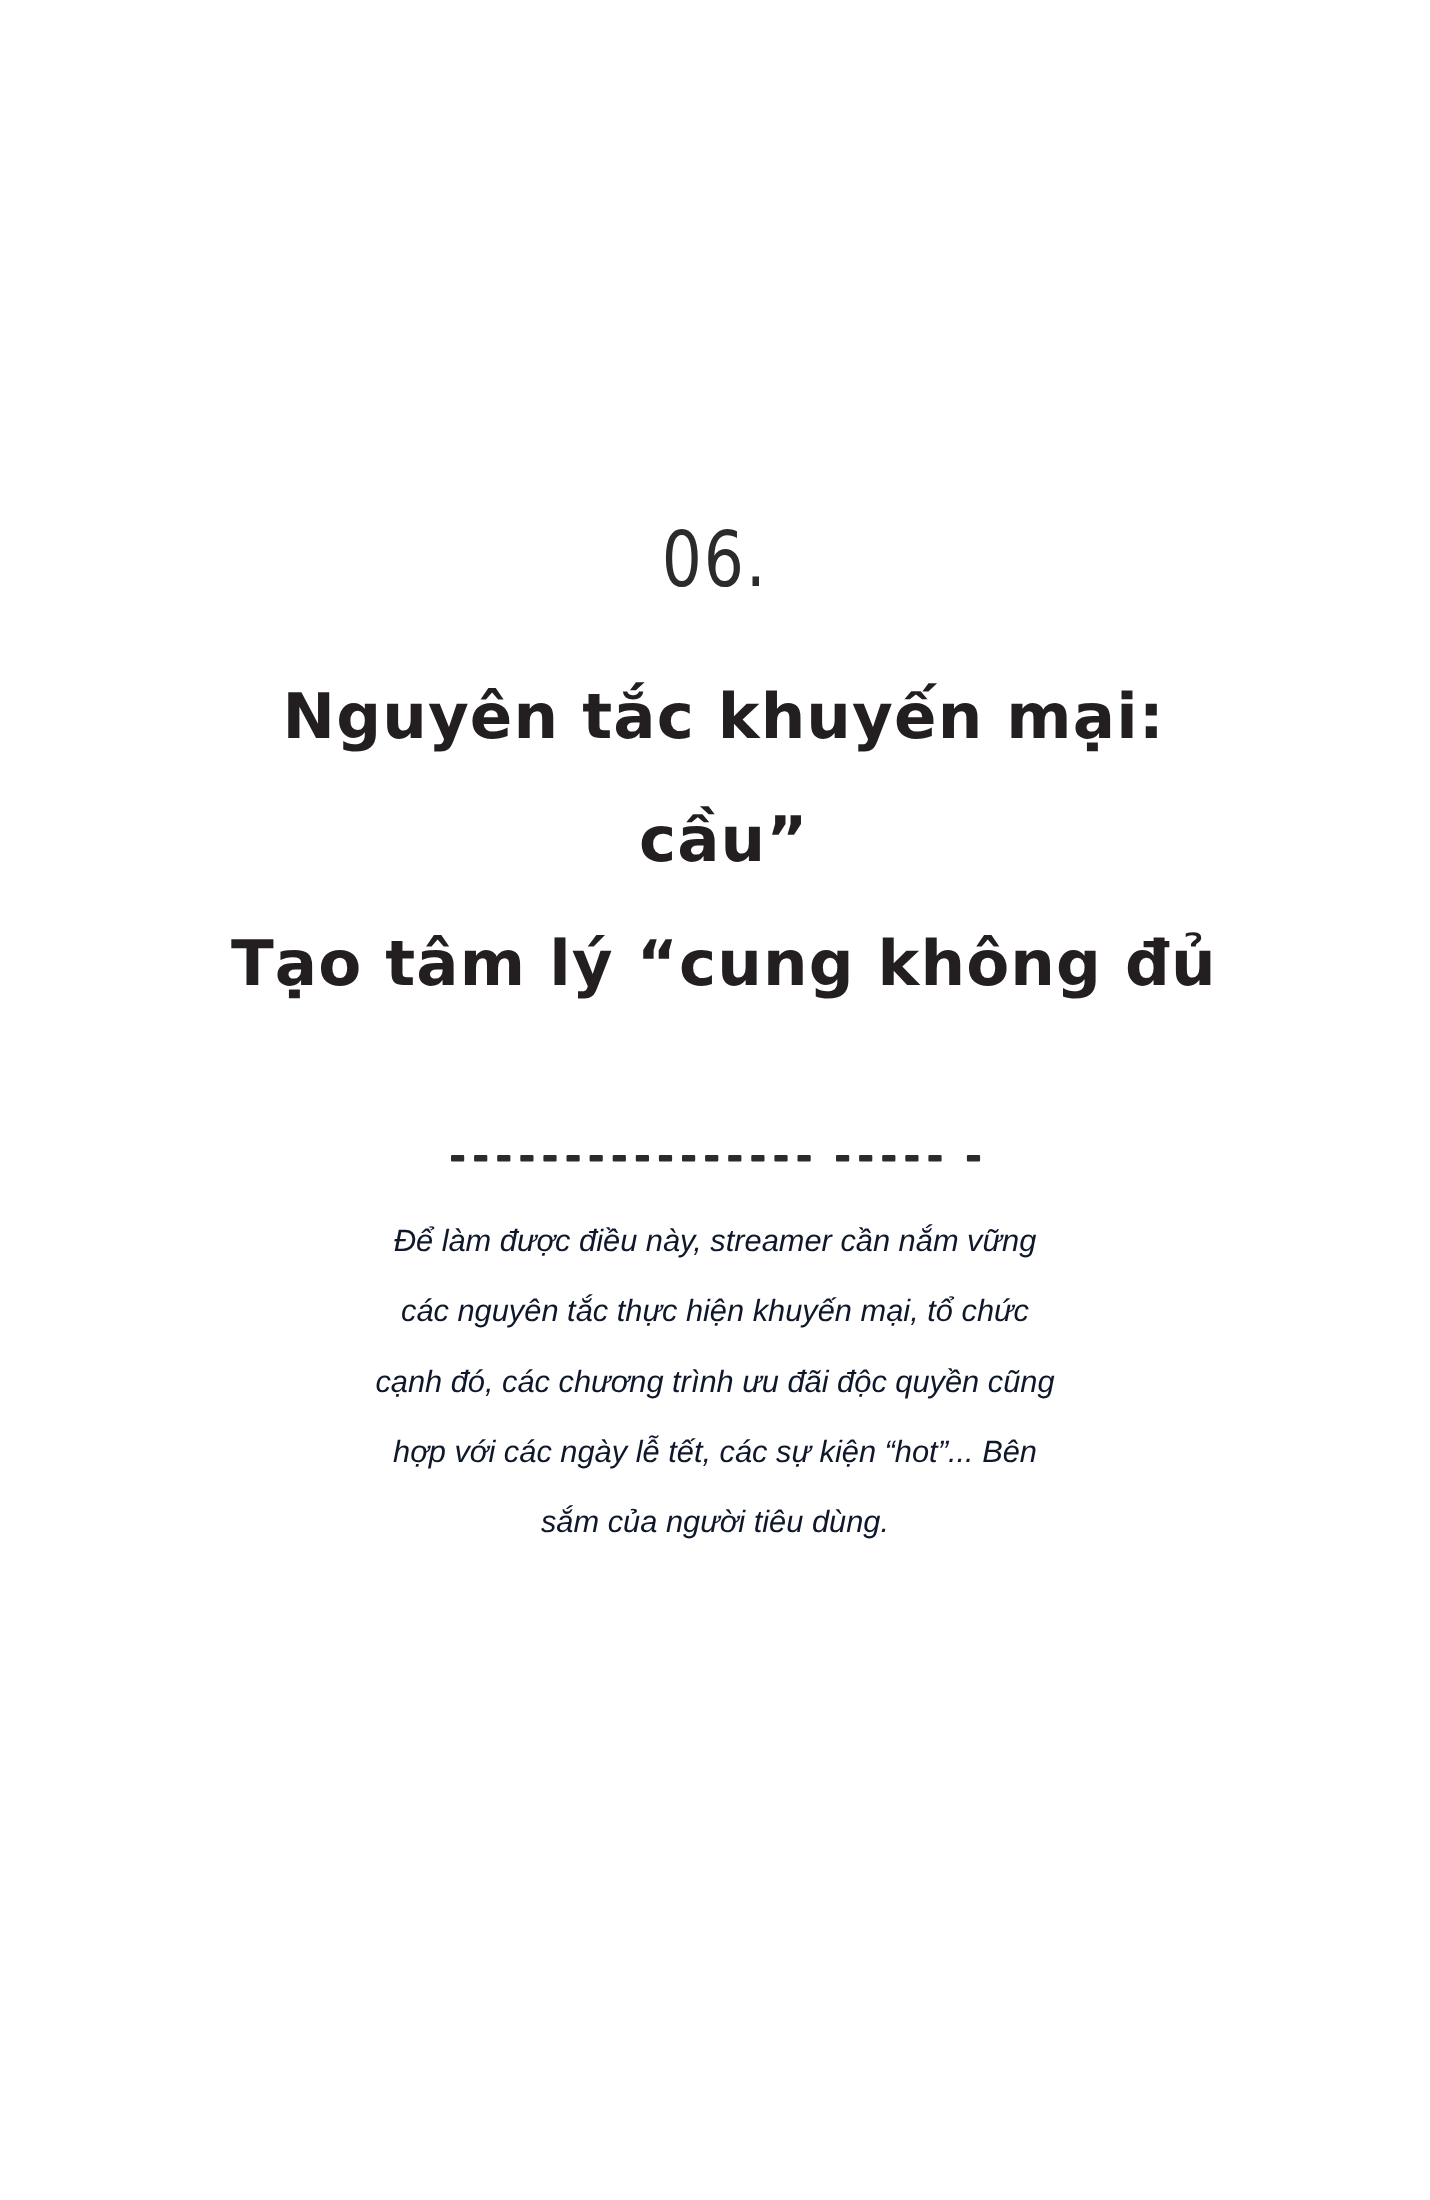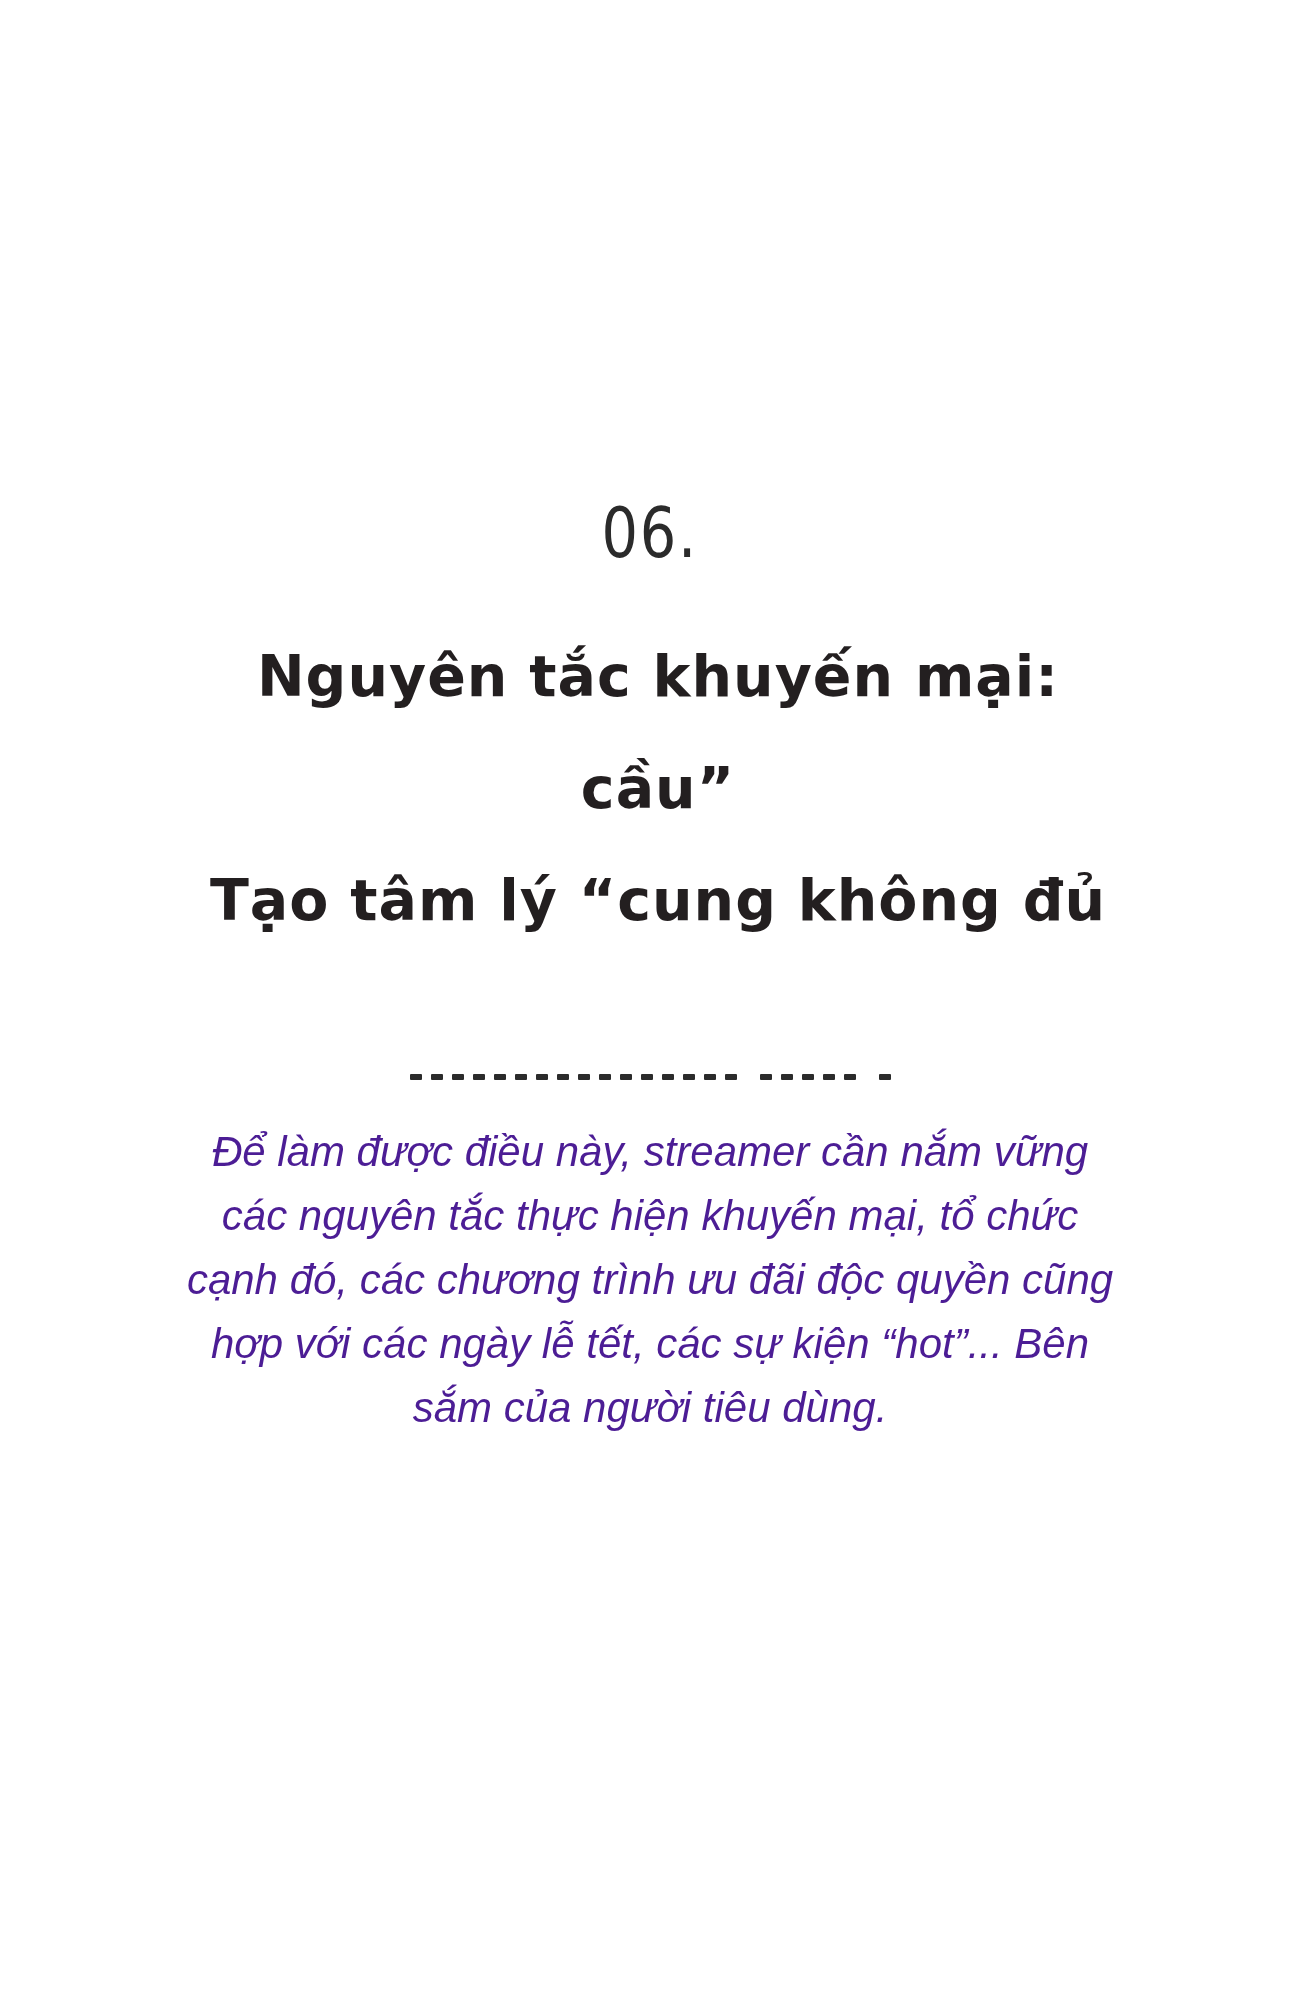--- a/index.html
+++ b/index.html
@@ -8,21 +8,20 @@
     background: #ffffff;
   }
 
   .page {
     position: relative;
     width: 1300px;
     height: 1445px;
     background: #ffffff;
     overflow: hidden;
     font-family: "DejaVu Sans", sans-serif;
-    margin-top: 24px;
   }
 
   
   .chapter-number {
     position: absolute;
     top: 474px;
     left: 0;
     width: 100%;
     text-align: center;
     line-height: 1;
@@ -81,23 +80,23 @@
 
   
   .body-paragraph {
     position: absolute;
     top: 1096px;
     left: 0;
     width: 100%;
     text-align: center;
     font-family: "Liberation Sans", "DejaVu Sans", sans-serif;
     font-style: italic;
-    font-size: 42px;
+    font-size: 28px;
     line-height: 64px;
-    color: #4c1d95;
+    color: #0f172a;
   }
   .body-line { display: block; white-space: nowrap; }
 </style>
 </head>
 <body>
 
 <div class="page">
 
   <div class="chapter-number">
     <span>06.</span>

